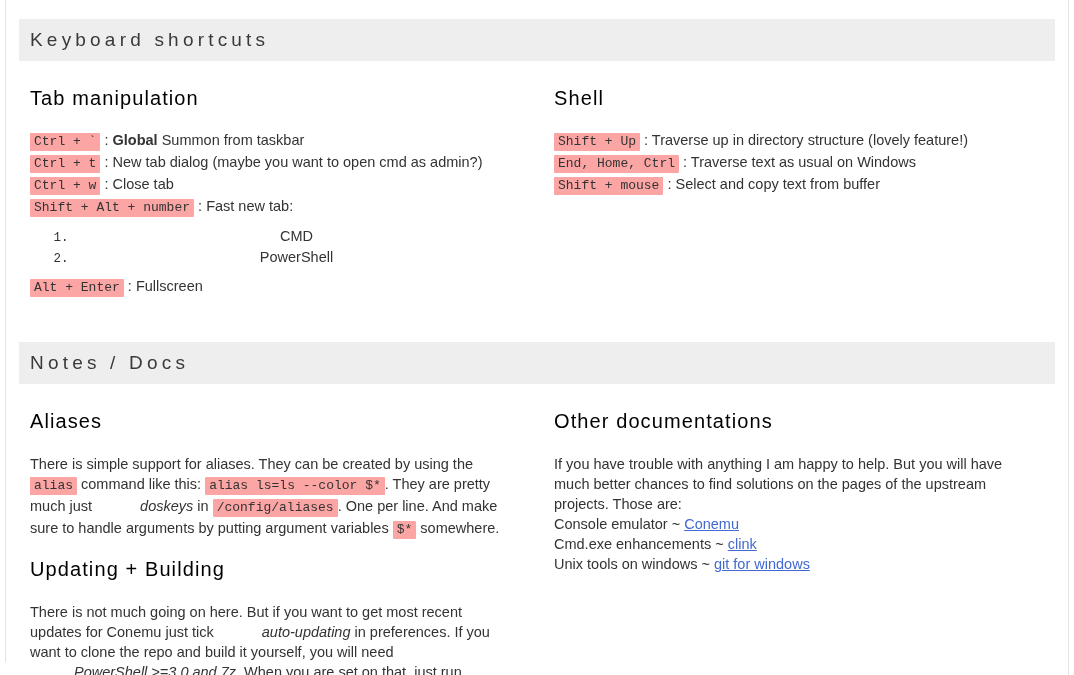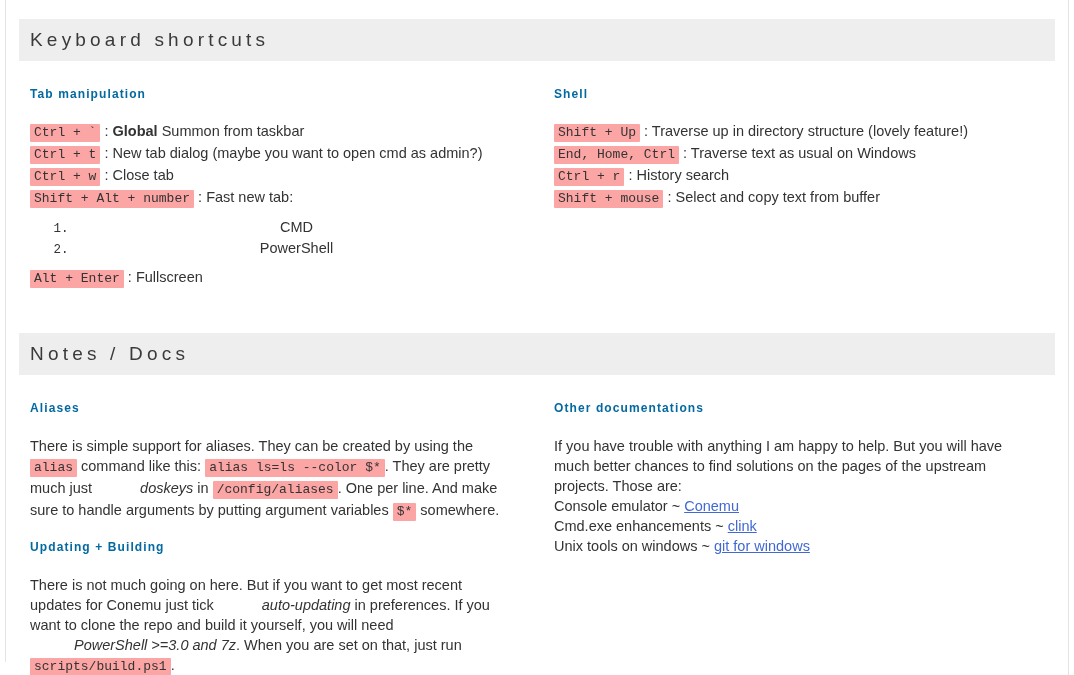--- a/index.html
+++ b/index.html
@@ -64,24 +64,24 @@
   }
   .col {
     width: 50%;
     box-sizing: border-box;
     padding-right: 24px;
   }
   .col.left  { padding-left: 11px; }
   .col.right { padding-left: 17px; }
 
   h3.sub {
-    font-size: 12px;
-    font-weight: bold;
+    font-size: 20px;
+    font-weight: normal;
     letter-spacing: 1.1px;
-    color: #0369a1;
+    color: #000000;
     margin: 0;
   }
 
   
   .shortcut-list { margin: 0; padding: 0; }
   .shortcut {
     font-size: 14.5px;
     line-height: 20px;
     color: #333333;
     white-space: nowrap;
@@ -187,23 +187,20 @@
         <div style="height:20px;"></div>
 
         <div class="shortcut-list">
           <div class="shortcut">
             <code class="kbd">Shift + Up</code><span> : </span><span class="desc">Traverse up in directory structure (lovely feature!)</span>
           </div>
           <div class="shortcut">
             <code class="kbd">End, Home, Ctrl</code><span> : </span><span class="desc">Traverse text as usual on Windows</span>
           </div>
           <div class="shortcut">
-            <code class="kbd">Ctrl + r</code><span> : </span><span class="desc">History search</span>
-          </div>
-          <div class="shortcut">
             <code class="kbd">Shift + mouse</code><span> : </span><span class="desc">Select and copy text from buffer</span>
           </div>
         </div>
       </div>
 
     </div>
 
     <div style="height:44px;"></div>
     <div class="section-bar">
       <span class="title">Notes / Docs</span>

